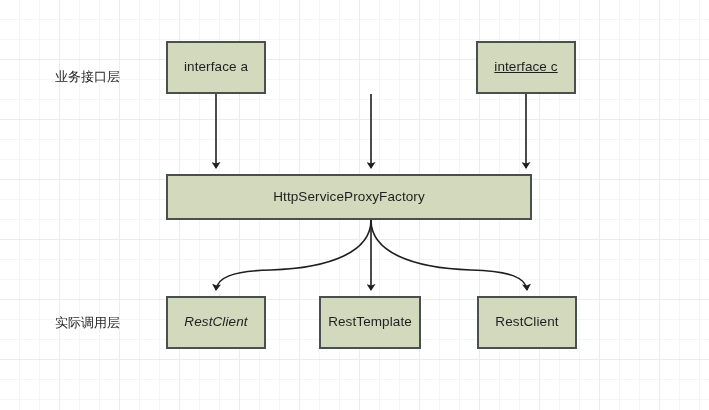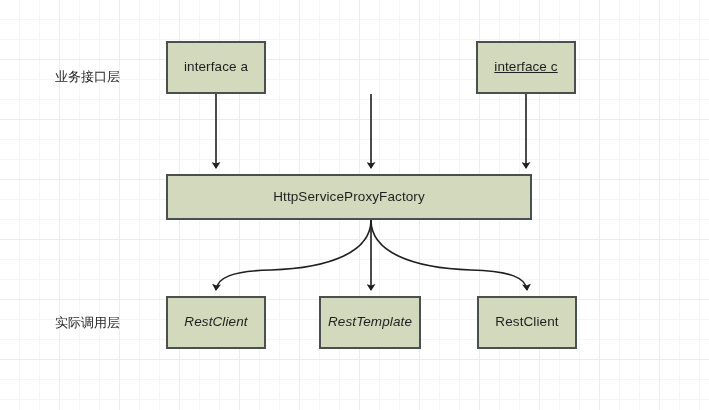--- a/index.html
+++ b/index.html
@@ -93,17 +93,17 @@
 
   <div class="node" style="left:166px; top:41px; width:100px; height:53px;">interface a</div>
 
 
   <div class="node" style="left:476px; top:41px; width:100px; height:53px;text-decoration:underline;">interface c</div>
 
   <div class="node" style="left:166px; top:174px; width:366px; height:46px;">HttpServiceProxyFactory</div>
 
   <div class="node" style="left:166px; top:296px; width:100px; height:53px;font-style:italic;">RestClient</div>
 
-  <div class="node" style="left:319px; top:296px; width:102px; height:53px;font-style:italic;">RestTemplate</div>
+  <div class="node" style="left:319px; top:296px; width:102px; height:53px;">RestTemplate</div>
 
   <div class="node" style="left:477px; top:296px; width:100px; height:53px;">RestClient</div>
 
 </div>
 
 </body></html>

